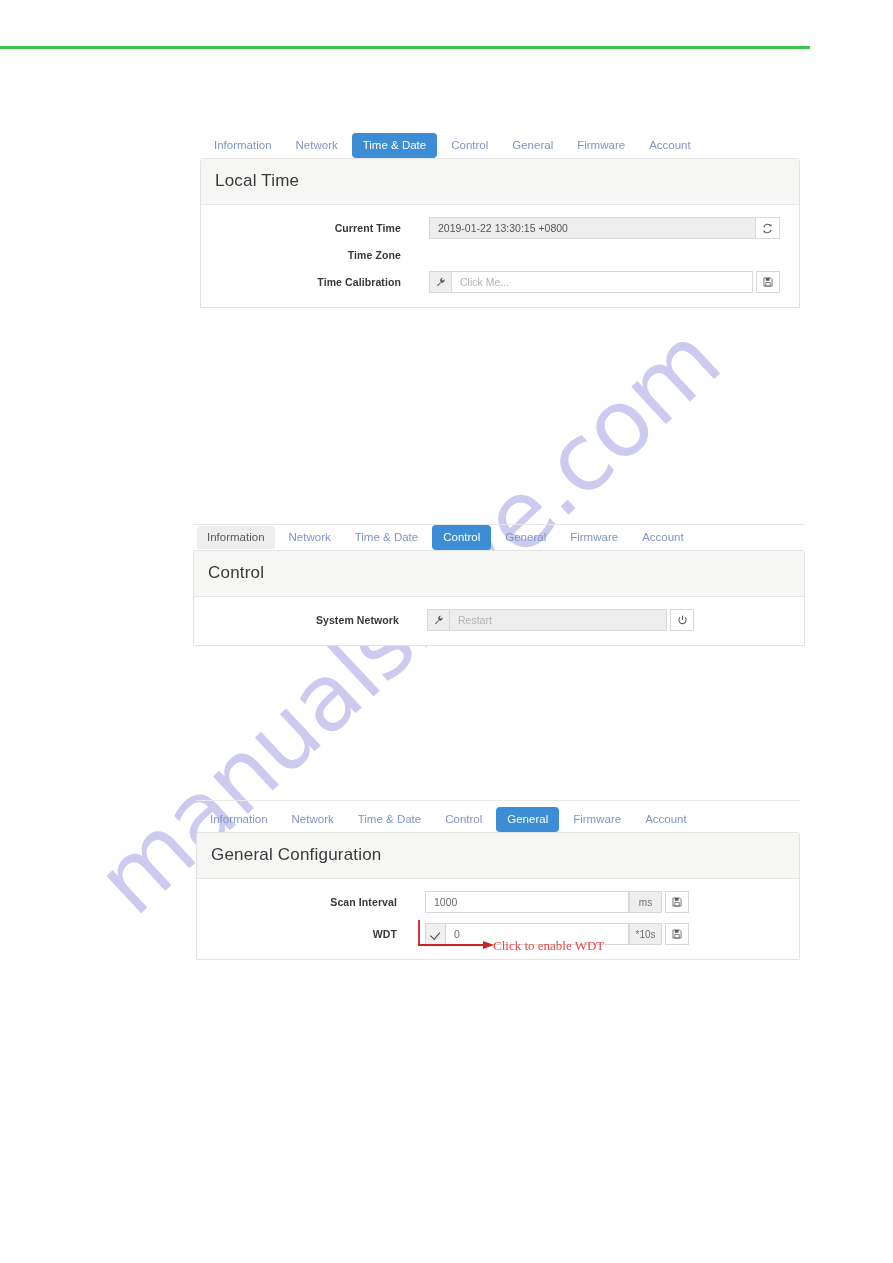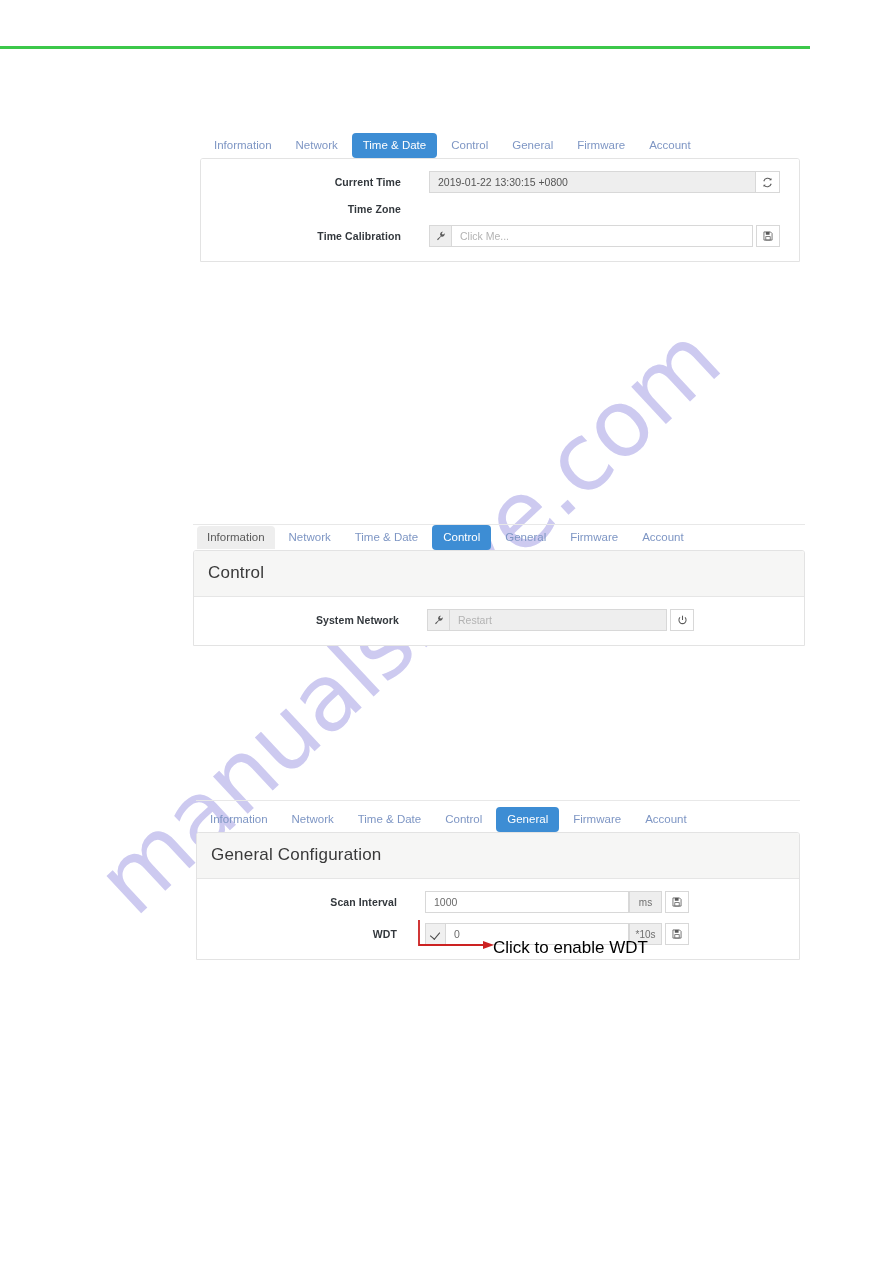--- a/index.html
+++ b/index.html
@@ -218,23 +218,23 @@
     position: absolute;
     left: 410px;
     top: 918px;
     width: 260px;
     height: 45px;
   }
   #annotation .anno-label {
     position: absolute;
     left: 83px;
     top: 20px;
-    font-family: Liberation Sans, sans-serif;
-    font-size: 17px;
-    color: #000000;
+    font-family: Liberation Serif, serif;
+    font-size: 13px;
+    color: #ef4444;
     white-space: nowrap;
   }
 
   
   #panel-time   { left: 200px; top: 133px;  width: 600px; }
   #panel-control{ left: 193px; top: 525px;  width: 612px; }
   #panel-general{ left: 196px; top: 807px;  width: 604px; }
 
   #panel-control-rule {
     position: absolute;
@@ -276,20 +276,23 @@
     <div class="tab">Information</div>
     <div class="tab">Network</div>
     <div class="tab active">Time &amp; Date</div>
     <div class="tab">Control</div>
     <div class="tab">General</div>
     <div class="tab">Firmware</div>
     <div class="tab">Account</div>
   </div>
 
   <div class="card">
+    <div class="card-head">
+      <div class="card-title">Local Time</div>
+    </div>
     <div class="card-body">
 
       <div class="form-row">
         <div class="form-label">Current Time</div>
         <div class="input-group">
           <div class="field readonly">2019-01-22 13:30:15 +0800</div>
           <div class="addon btn">
             <span class="ico">
               <svg width="11" height="11" viewBox="0 0 16 16">
                 <path d="M13.3 4.4A6 6 0 0 0 2.6 6.2" fill="none" stroke="#5a5a5a" stroke-width="1.6"></path>

